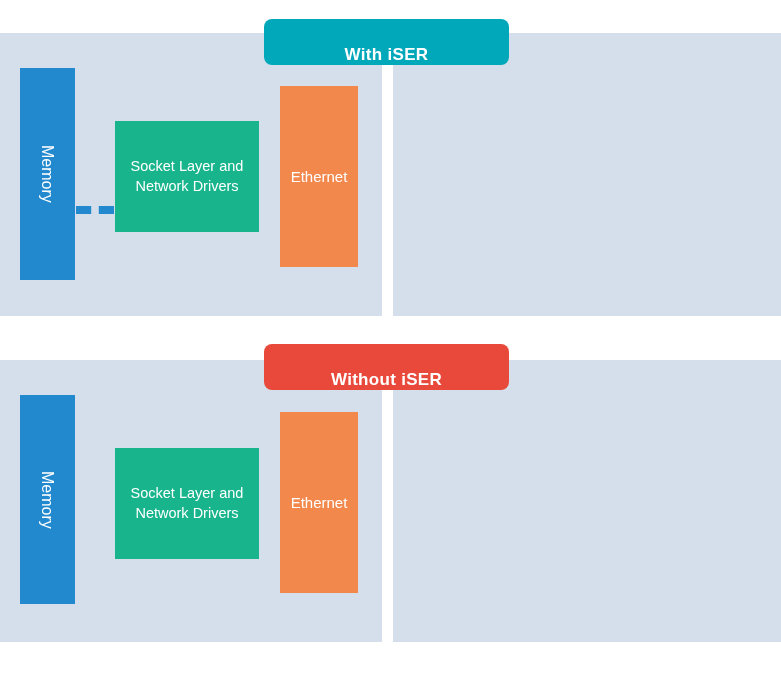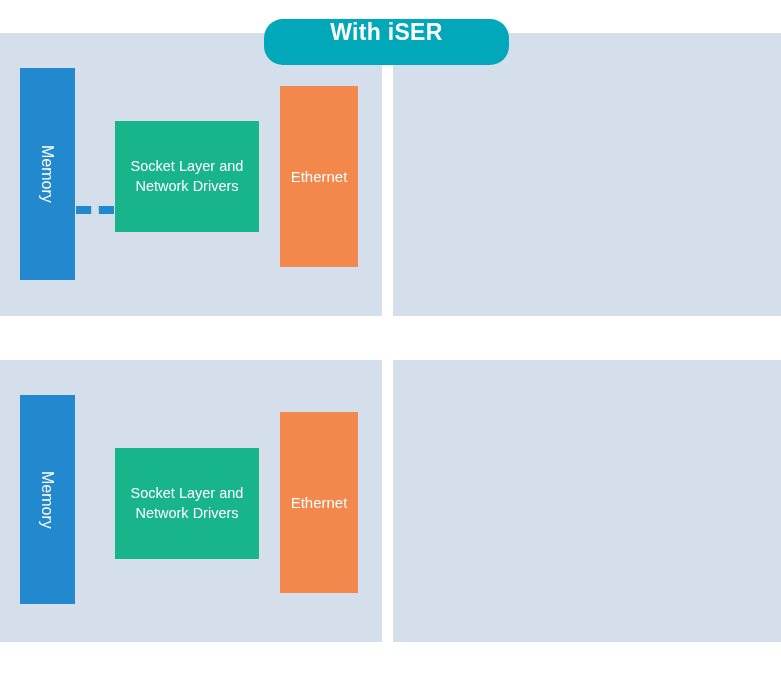--- a/index.html
+++ b/index.html
@@ -40,26 +40,26 @@
   }
   .panel-left  { left: 0px;   width: 382px; }
   .panel-right { left: 393px; width: 388px; }
 
   
   .badge {
     position: absolute;
     left: 264px;
     width: 245px;
     height: 46px;
-    border-radius: 19px;
+    border-radius: 8px;
     display: flex;
-    align-items: flex-start;
+    align-items: flex-end;
     justify-content: center;
     color: #ffffff;
-    font-size: 23px;
+    font-size: 17px;
     font-weight: bold;
     letter-spacing: 0.3px;
     box-sizing: border-box;
     z-index: 5;
   }
   .badge-with    { top: 19px;  background: #01a8ba; }
   .badge-without { top: 344px; background: #e8493a; }
 
   
   .block {
@@ -164,14 +164,17 @@
       
 
       
     </div>
   </div>
 
   <div class="badge badge-with">
     <span>With iSER</span>
   </div>
 
+  <div class="badge badge-without">
+    <span>Without iSER</span>
+  </div>
 
 </div>
 
 </body></html>

